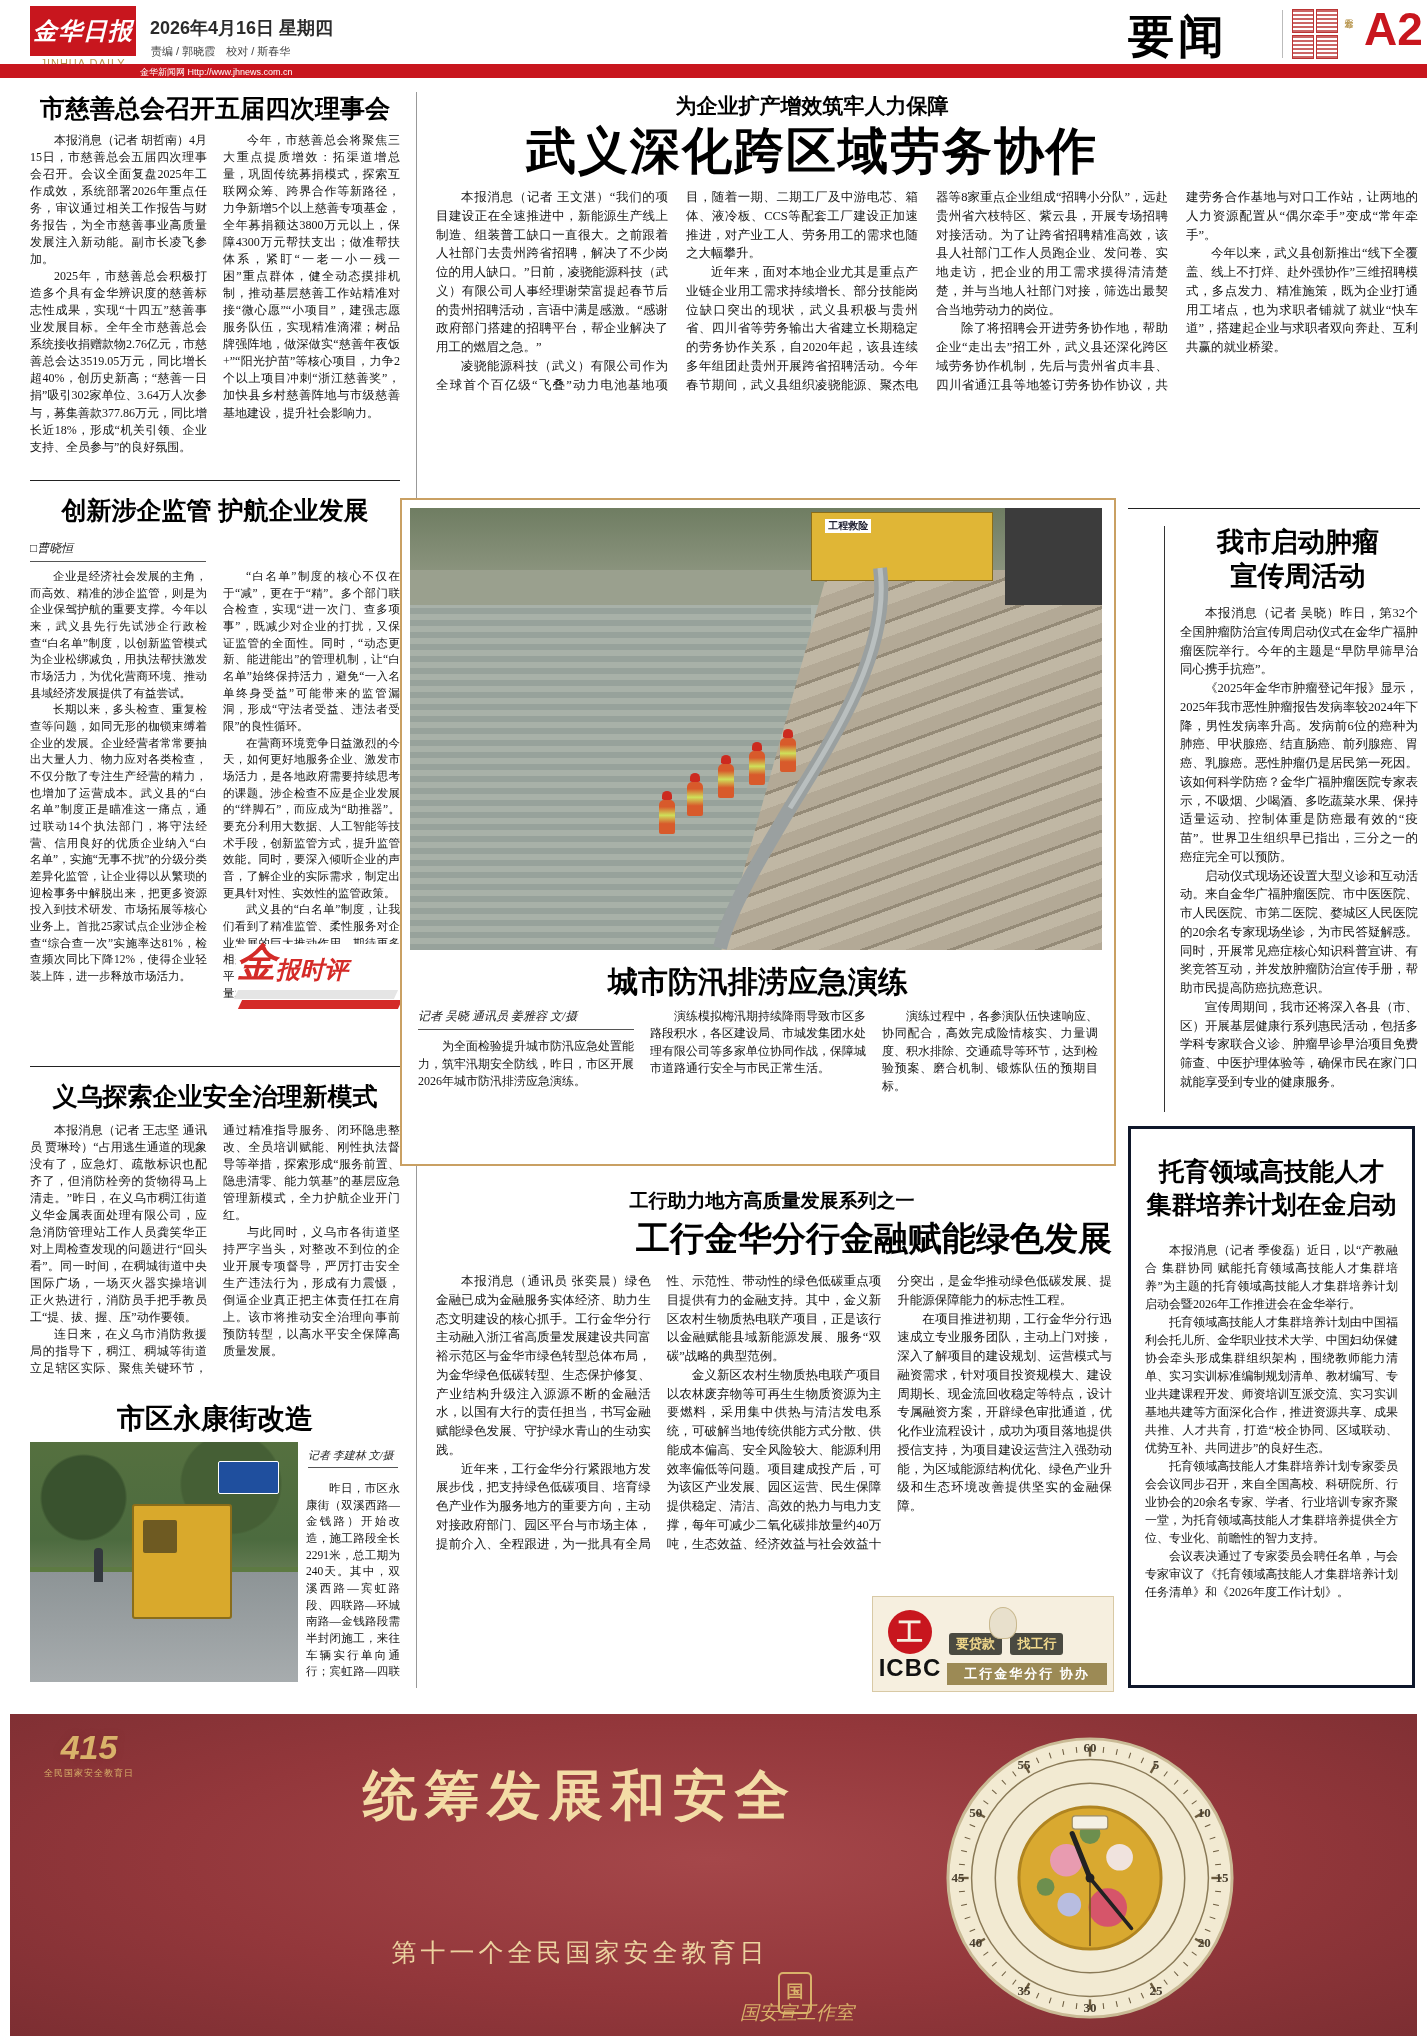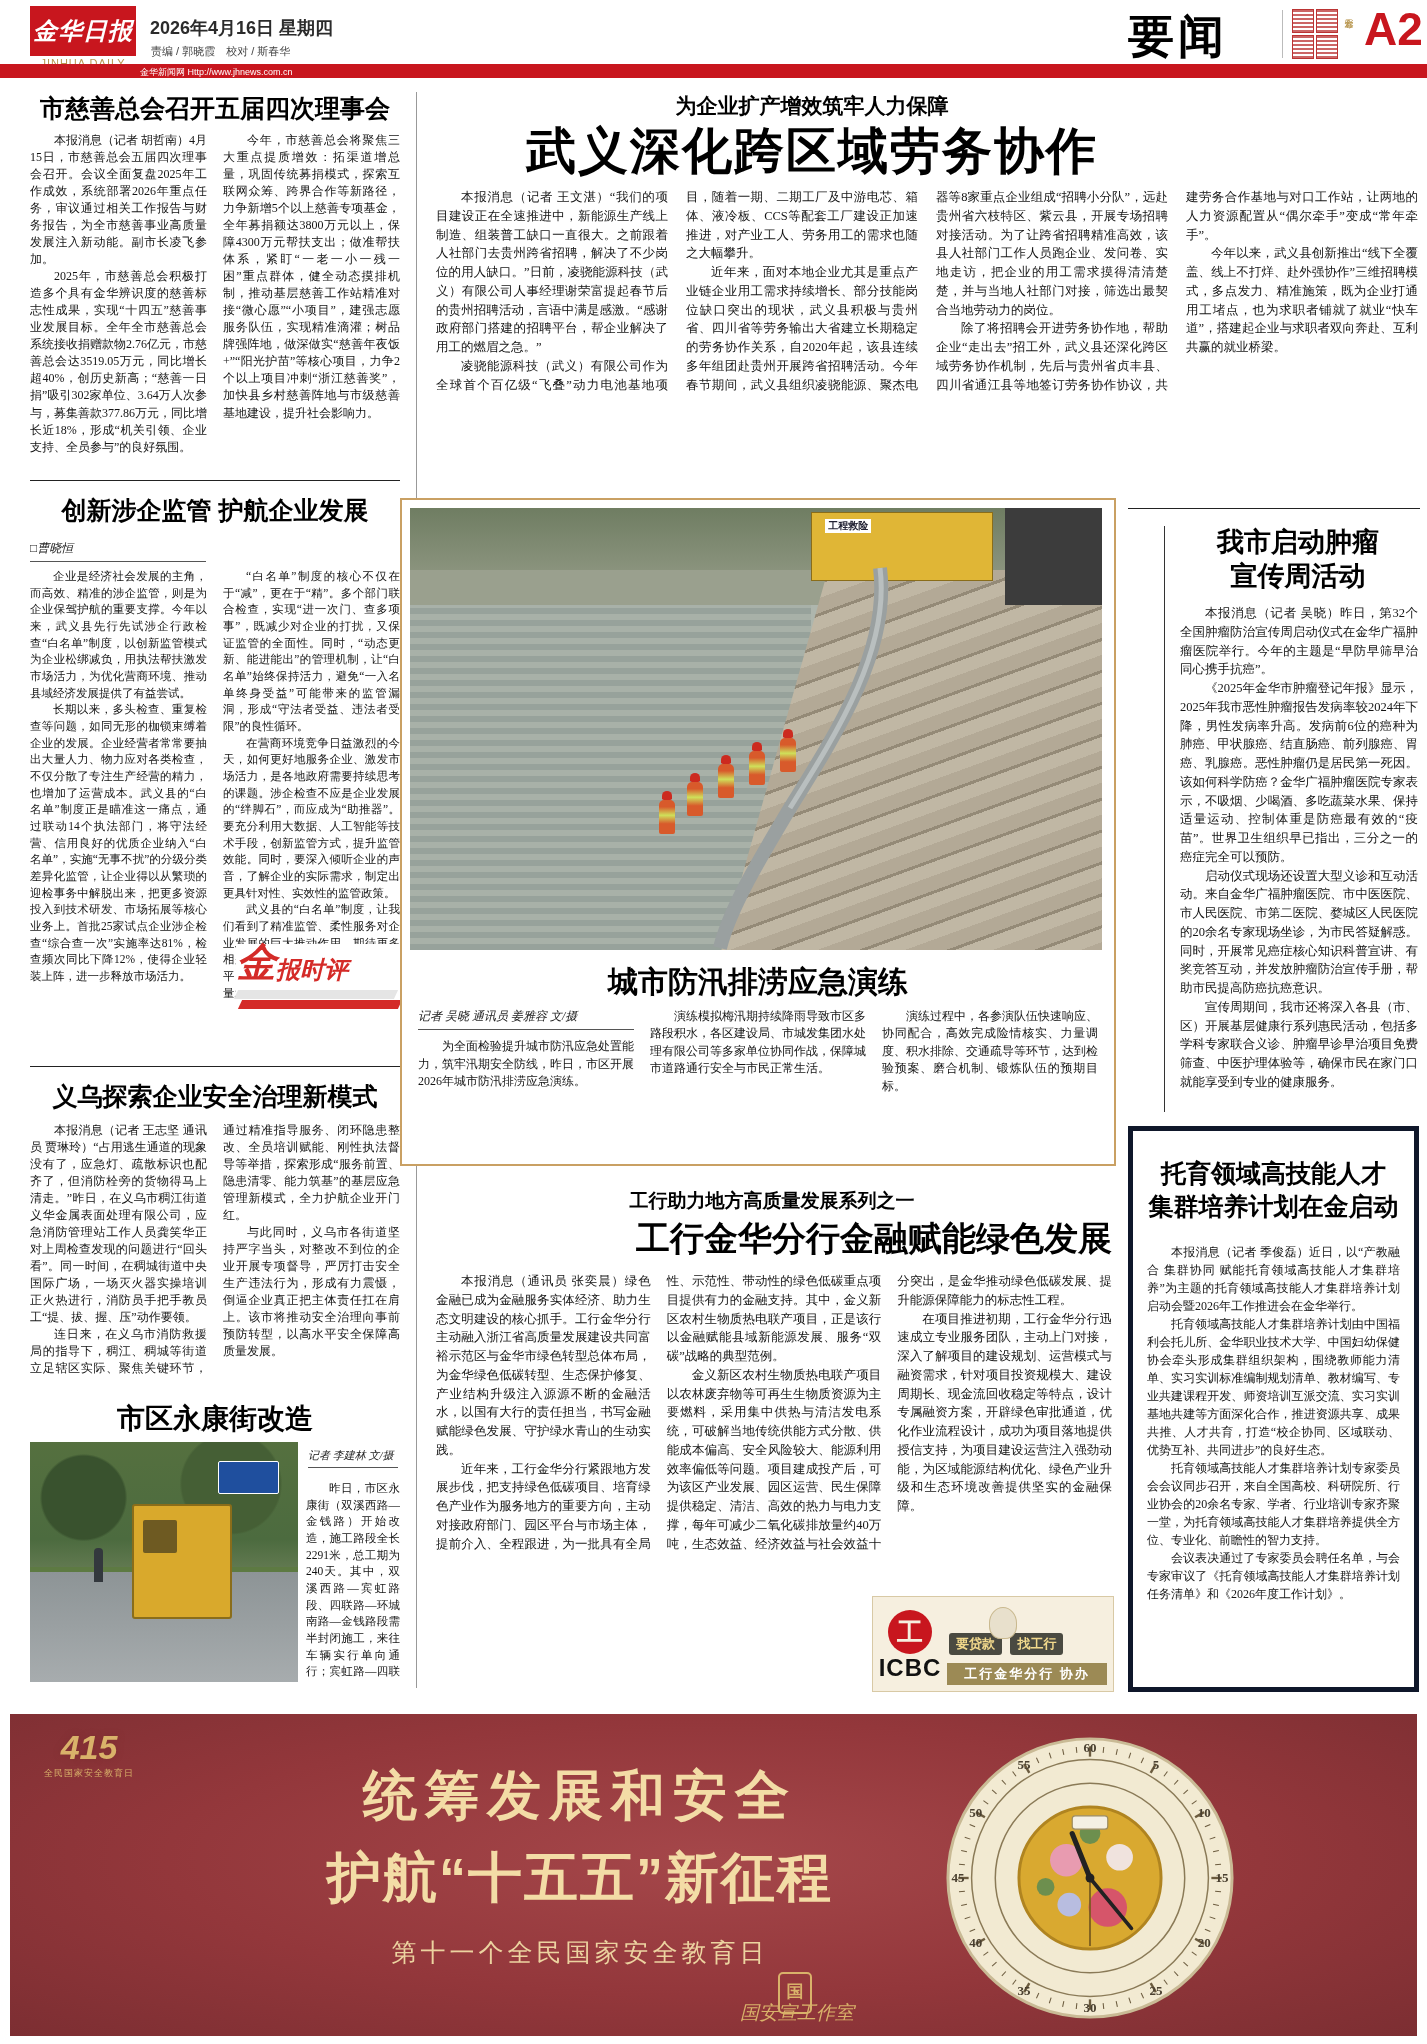--- a/index.html
+++ b/index.html
@@ -87,21 +87,21 @@
   .icbc-emblem{width:44px;height:44px;margin:4px auto 0;border-radius:50%;background:#c8161e;position:relative;}
   .icbc-emblem:after{content:"工";position:absolute;left:0;top:0;width:100%;height:100%;color:#f6efdf;font-size:26px;line-height:44px;font-weight:900;}
   .icbc-letters{font-weight:900;font-size:24px;color:#111;letter-spacing:1px;}
   .icbc-slogan{width:150px;}
   .icbc-slogan .s{display:inline-block;background:#4a4a41;color:#f2d98c;font-size:13px;font-weight:bold;padding:2px 7px;border-radius:3px;margin:2px 2px;}
   .icbc-mascot{position:absolute;right:96px;top:10px;width:26px;height:30px;background:#e8e0cc;border-radius:50% 50% 40% 40%;border:1px solid #c9b98f;}
   .icbc-footer{position:absolute;left:74px;bottom:6px;width:160px;background:#9c8a55;color:#fff;font-size:13px;font-weight:bold;text-align:center;padding:2px 0;letter-spacing:2px;}
   
   .tumor-title{left:1178px;top:526px;width:240px;font-size:27px;line-height:1.25;}
   .tumor-body{left:1180px;top:604px;width:238px;height:514px;font-size:12.5px;line-height:1.5;overflow:hidden;}
-  .redbox{left:1128px;top:1126px;width:281px;height:556px;border:5px solid #0f172a;background:#fff;}
+  .redbox{left:1128px;top:1126px;width:281px;height:556px;border:3px solid #0f172a;background:#fff;}
   .nursery-title{position:absolute;left:0;top:26px;width:100%;font-size:25px;line-height:1.3;}
   .nursery-body{position:absolute;left:14px;top:112px;width:253px;height:430px;font-size:12px;line-height:1.5;overflow:hidden;}
   
   .banner{left:10px;top:1714px;width:1407px;height:322px;overflow:hidden;
       background:radial-gradient(ellipse at 50% 45%,#a5474a 0%,#93373b 55%,#7c2e32 100%);}
   .b-badge{position:absolute;left:34px;top:14px;color:#d9b26a;text-align:center;}
   .b-badge .num{font-size:34px;font-weight:900;font-style:italic;text-shadow:0 0 6px #7c2e32;}
   .b-badge .sub{font-size:9px;letter-spacing:1px;}
   .b-line1{position:absolute;left:250px;top:46px;width:640px;text-align:center;color:#f3dca6;font-size:54px;font-weight:900;letter-spacing:8px;}
   .b-line2{position:absolute;left:250px;top:128px;width:640px;text-align:center;color:#f3dca6;font-size:54px;font-weight:900;letter-spacing:2px;}
@@ -274,21 +274,20 @@
         <p>会议表决通过了专家委员会聘任名单，与会专家审议了《托育领域高技能人才集群培养计划任务清单》和《2026年度工作计划》。</p>
       </div>
   </div>
 
   <div class="abs banner">
     <div class="b-badge">
       <div class="num">415</div>
       <div class="sub">全民国家安全教育日</div>
     </div>
     <div class="b-line1">统筹发展和安全</div>
-    <div class="b-line2">护航“十五五”新征程</div>
     <div class="b-line3">第十一个全民国家安全教育日</div>
     <div class="b-seal">国</div>
     <div class="b-seal-text">国安宣工作室</div>
     <div class="b-clock">
       <svg id="clock-svg" viewBox="0 0 200 200" width="300" height="296">
         <ellipse cx="100" cy="100" rx="96" ry="94" fill="#f2ead2" stroke="#c9ba95" stroke-width="2"></ellipse>
         <circle cx="100" cy="100" r="80" fill="none" stroke="#8a7a57" stroke-width="1"></circle>
         <circle cx="100" cy="100" r="64" fill="none" stroke="#8a7a57" stroke-width="1"></circle>
         <circle cx="100" cy="100" r="48" fill="#d9a930" stroke="#b08420" stroke-width="2"></circle>
         <circle cx="84" cy="88" r="11" fill="#e89bb0"></circle>

